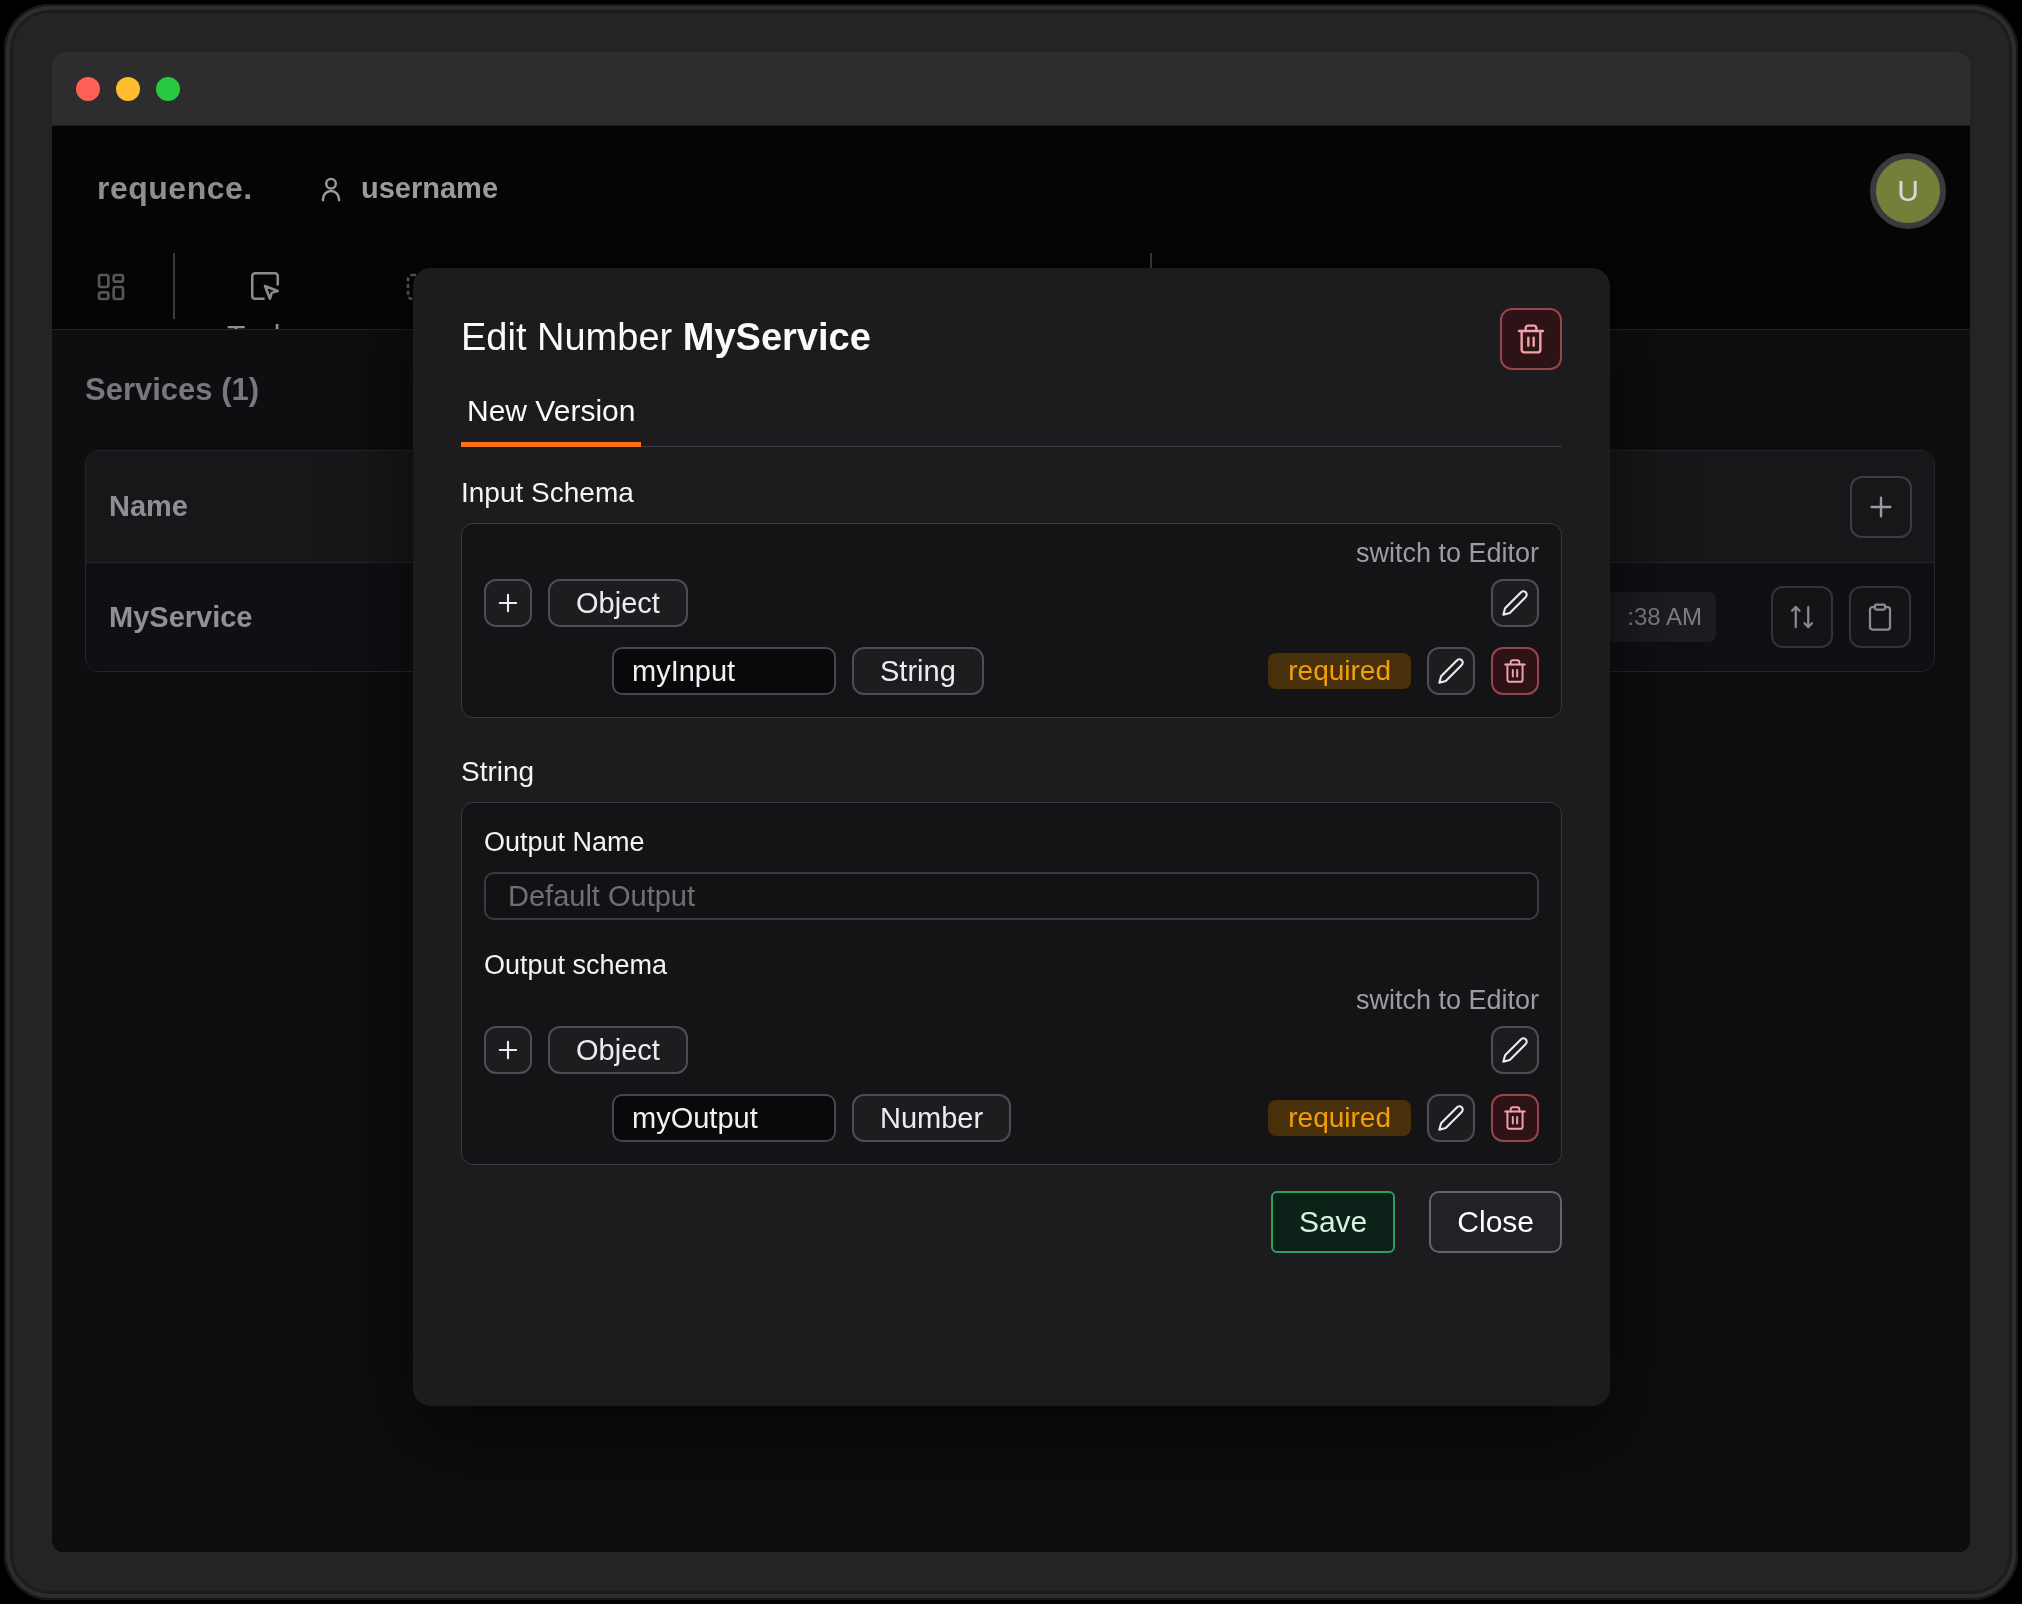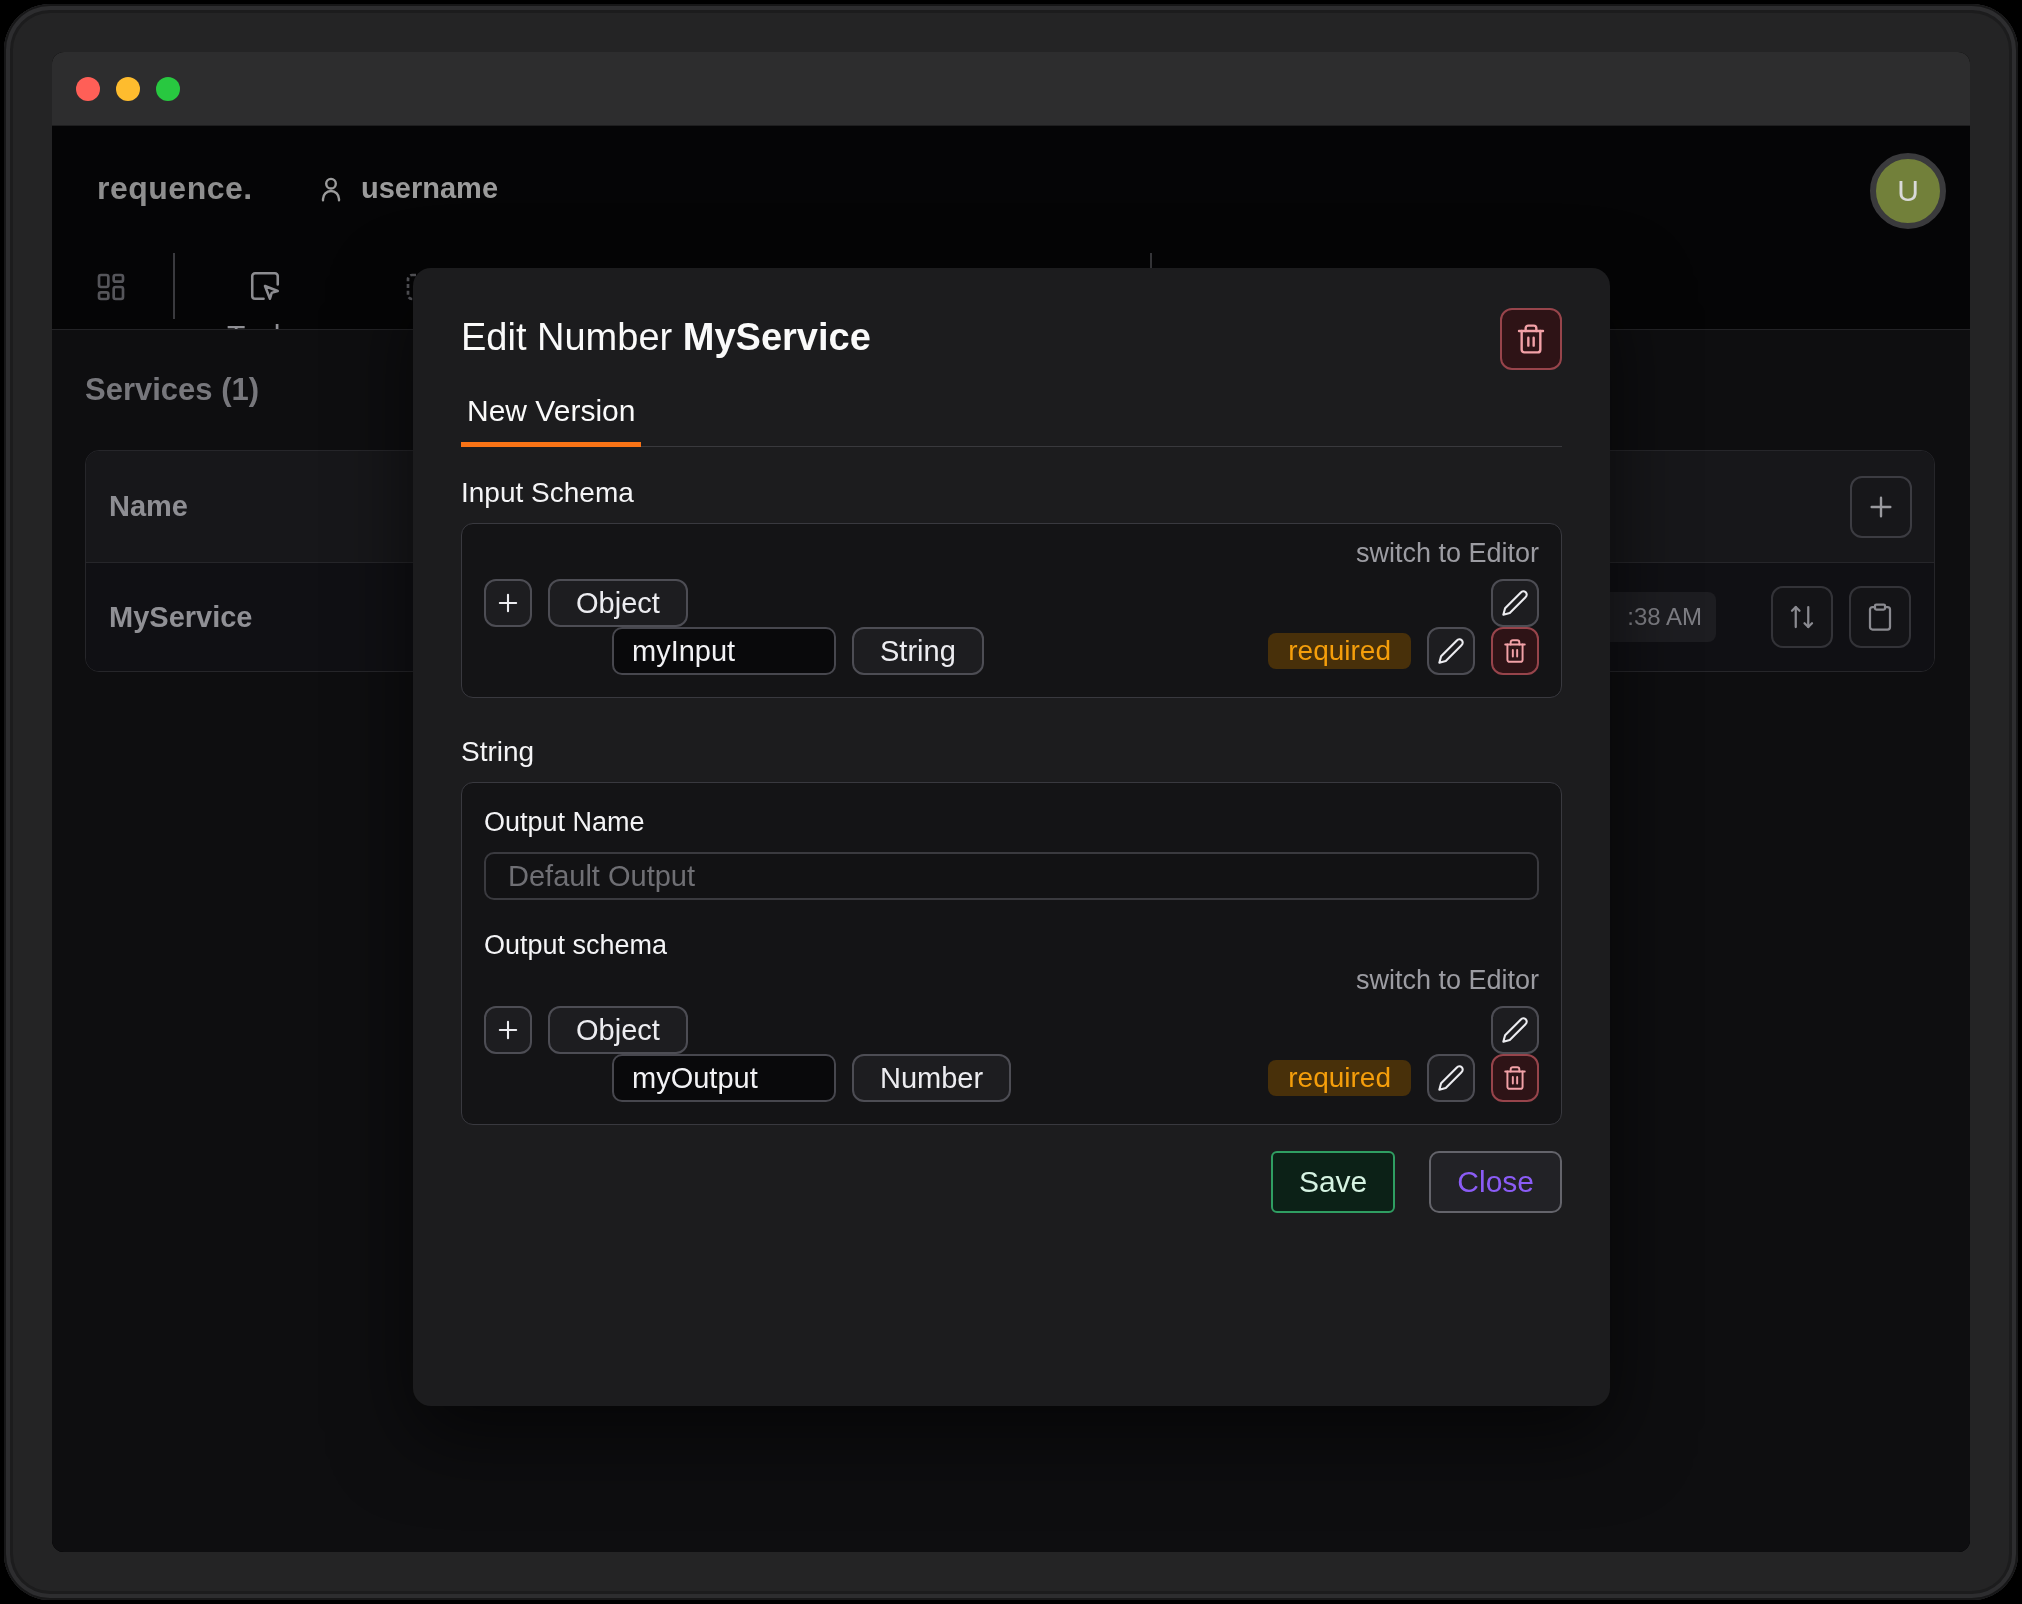--- a/index.html
+++ b/index.html
@@ -92,21 +92,21 @@
     border-bottom:5px solid #f97316; margin-bottom:-1px; cursor:pointer;
   }
   .section-label { margin-top:30px; font-size:28px; color:#f4f4f6; }
   .schema-panel {
     margin-top:14px; background:#141416; border:1px solid #39393f; border-radius:12px;
     padding:14px 22px 22px 22px;
   }
   .switch-row { text-align:right; font-size:27px; color:#9c9ca2; }
   .switch-row span { cursor:pointer; }
   .schema-row { display:flex; align-items:center; gap:16px; margin-top:10px; }
-  .schema-row.indent { margin-left:80px; margin-top:0;padding-left:48px; }
+  .schema-row.indent { margin-left:80px; margin-top:20px;padding-left:48px; }
   .sq-btn {
     width:48px; height:48px; flex:none; border-radius:12px; background:#1d1d20;
     border:2px solid #4d4d54; color:#ececf0; font-size:30px;
     display:flex; align-items:center; justify-content:center; cursor:pointer;
   }
   .type-btn {
     height:48px; padding:0 26px; border-radius:12px; background:#1d1d20;
     border:2px solid #4d4d54; color:#ececf0; font-size:29px; font-weight:500;
     display:flex; align-items:center; cursor:pointer;
   }
@@ -138,21 +138,21 @@
     display:flex; align-items:center; justify-content:center; gap:14px; cursor:pointer;
     font-family:"Liberation Sans", sans-serif;
   }
   .modal-footer { margin-top:26px; display:flex; justify-content:flex-end; gap:34px; }
   .save-btn {
     height:62px; padding:0 26px; border-radius:6px; background:#0c2117; border:2px solid #2f9e62;
     color:#d6f3e2; font-size:30px; cursor:pointer; font-family:"Liberation Sans", sans-serif;
   }
   .close-btn {
     height:62px; padding:0 26px; border-radius:10px; background:#222226; border:2px solid #64646b;
-    color:#8b5cf6; font-size:30px; cursor:pointer; font-family:"Liberation Sans", sans-serif;
+    color:#ffffff; font-size:30px; cursor:pointer; font-family:"Liberation Sans", sans-serif;
   }
   svg { display:block; }
 </style>
 </head>
 <body>
 
 <div class="bezel"></div>
 
 <div class="window">
 

